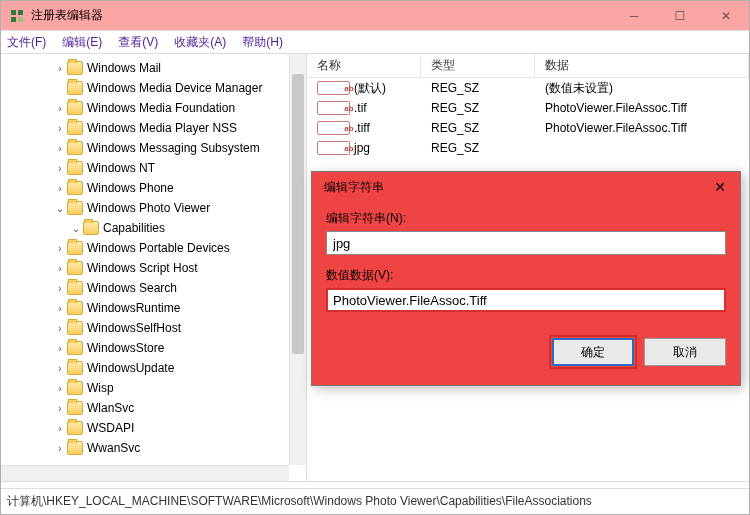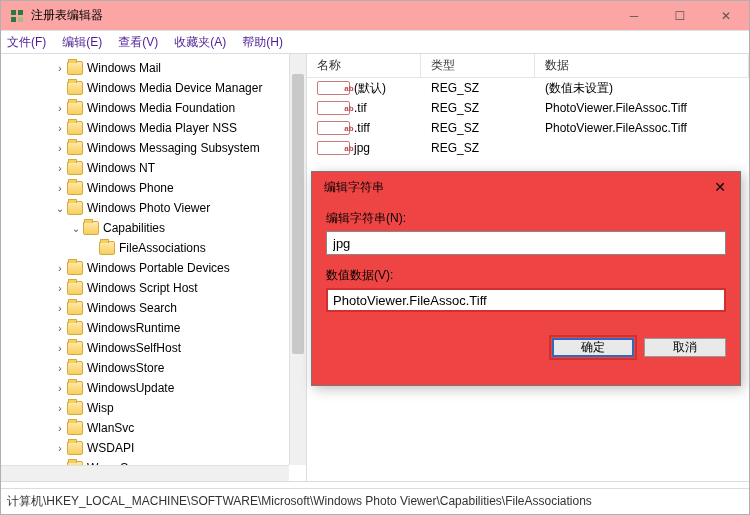--- a/index.html
+++ b/index.html
@@ -28,21 +28,21 @@
 .dialog { position: absolute; top: 170px; left: 310px; width: 430px; height: 215px; background: #ef4444; border: 1px solid #777; box-shadow: 3px 3px 12px rgba(0,0,0,0.25); }
 .dlg-title { height: 30px; display: flex; align-items: center; padding-left: 12px; }
 .dlg-title-spacer { flex: 1; }
 .dlg-close { width: 40px; height: 30px; display: flex; align-items: center; justify-content: center; font-size: 14px; }
 .dlg-body { padding: 8px 14px; }
 .fld-label { margin-bottom: 4px; color: #000; }
 .fld-input { width: 100%; height: 24px; border: 1px solid #888; padding: 2px 6px; font-size: 13px; color: #000; background: #fff; margin-bottom: 12px; }
 .fld-input.ro { background: #fff; }
 .fld-input.hl { border: 2px solid #d03030; padding: 1px 5px; }
 .dlg-buttons { display: flex; justify-content: flex-end; gap: 10px; padding: 6px 14px; }
-.dlg-btn { width: 82px; height: 19px; border: 1px solid #999; background: #e9e9e9; display: flex; align-items: center; justify-content: center; }
+.dlg-btn { width: 82px; height: 28px; border: 1px solid #999; background: #e9e9e9; display: flex; align-items: center; justify-content: center; }
 .dlg-btn.ok { border: 2px solid #2a6abf; outline: 2px solid #d03030; outline-offset: 1px; }
 .statusbar { position: absolute; bottom: 0; left: 0; right: 0; height: 26px; border-top: 1px solid #dcdcdc; display: flex; align-items: center; padding-left: 6px; color: #333; background: #fff; }
 .scroll-right { position: absolute; right: 0; top: 0; bottom: 16px; width: 17px; background: #f0f0f0; border-left: 1px solid #e0e0e0; }
 .scroll-thumb { position: absolute; left: 2px; right: 2px; top: 20px; height: 280px; background: #c9c9c9; border-radius: 2px; }
 .scroll-bottom { position: absolute; bottom: 0; left: 0; right: 17px; height: 16px; background: #f0f0f0; border-top: 1px solid #e0e0e0; }
 .divider-bottom { position: absolute; top: 480px; left: 0; right: 0; height: 1px; background: #dcdcdc; }
 </style>
 </head>
 <body>
 
@@ -109,25 +109,20 @@
         <div class="tree-item" style="padding-left: 48px;">
           <span class="exp">⌄</span>
           <span class="folder-icon"></span>
           <span class="tree-label">Windows Photo Viewer</span>
         </div>
         <div class="tree-item" style="padding-left: 64px;">
           <span class="exp">⌄</span>
           <span class="folder-icon"></span>
           <span class="tree-label">Capabilities</span>
         </div>
-        <div class="tree-item" style="padding-left: 80px;">
-          <span class="exp"></span>
-          <span class="folder-icon"></span>
-          <span class="tree-label">FileAssociations</span>
-        </div>
         <div class="tree-item" style="padding-left: 48px;">
           <span class="exp">›</span>
           <span class="folder-icon"></span>
           <span class="tree-label">Windows Portable Devices</span>
         </div>
         <div class="tree-item" style="padding-left: 48px;">
           <span class="exp">›</span>
           <span class="folder-icon"></span>
           <span class="tree-label">Windows Script Host</span>
         </div>

